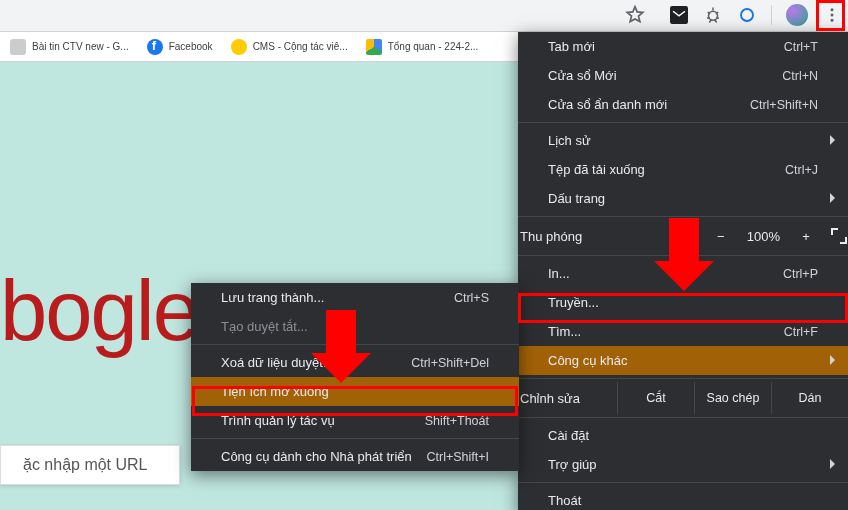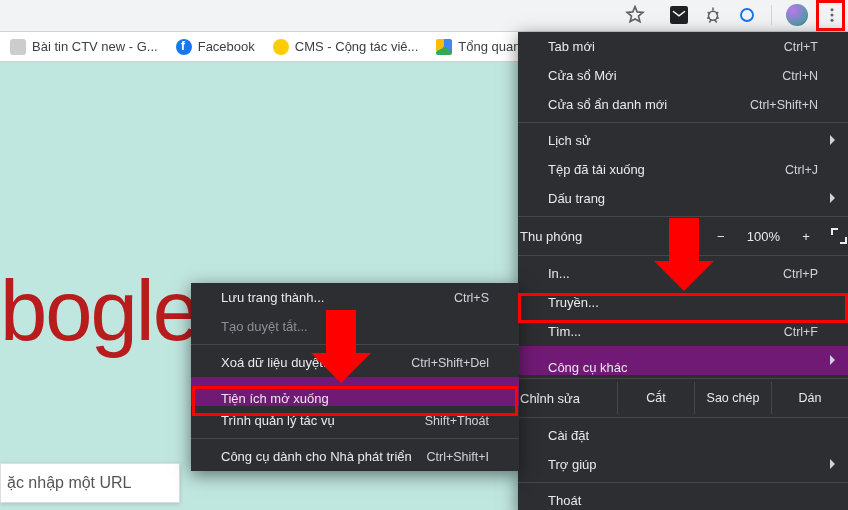--- a/index.html
+++ b/index.html
@@ -59,21 +59,21 @@
     align-items: center;
     gap: 6px;
     padding-left: 4px;
     border-bottom: 1px solid #cfd2d6;
     background: #fff;
   }
   .bmk {
     display: flex; align-items: center; gap: 6px;
     height: 24px; padding: 0 6px;
     color: #3c4043;
-    font-size: 13px;
+    font-size: 10px;
     white-space: nowrap;
   }
   .bmk .favico {
     width: 16px; height: 16px; flex: 0 0 16px;
     border-radius: 3px;
   }
   .favico.gen { background: #ccc; }
   .favico.fb  { background: #1877f2; border-radius: 50%; position: relative; }
   .favico.fb::after{ content:"f"; color:#fff; font-weight:700; font-family:Arial;
     position:absolute; left:5px; top:-1px; font-size:13px;}
@@ -93,27 +93,27 @@
     position:absolute;
     left:0; top:200px;
     font-family: "Product Sans", Arial, sans-serif;
     font-size: 85px;
     font-weight: 500;
     letter-spacing: -2px;
     color:#b91c1c;
   }
   .omnibox {
     position:absolute;
-    left:0; top:401px;
+    left:0; top:383px;
     width:180px; height:40px;
     background:#fff;
     border:1px solid #ddd;
     box-shadow: 0 1px 4px rgba(0,0,0,.15);
     display:flex; align-items:center;
-    padding-left:6px;
+    padding-left:22px;
     font-size:16px;
     color:#555;
   }
   
   .menu {
     position:absolute;
     background:#2d2e31;
     color:#e8eaed;
     box-shadow:0 4px 16px rgba(0,0,0,.5);
     z-index:20;
@@ -122,21 +122,21 @@
     right:0; top:32px;
     width:330px;
   }
   .mitem {
     display:flex; align-items:center;
     height:29px;
     padding:0 30px;
     font-size:13px;
     position:relative;
   }
-  .mitem.sel { background:#701a75;align-items:flex-end; }
+  .mitem.sel { background:#a16207; }
   .mitem .lbl { flex:1 1 auto; }
   .mitem .sc  { color:#cfd3d9; font-size:12.5px; }
   .mitem .tri { position:absolute; right:8px; top:9px;
                 border:5px solid transparent; border-left-color:#d0d3d8; width:0;height:0;}
   .msep { height:1px; background:#45474a; margin:3px 0; }
   
   .zoomrow {
     display:flex; align-items:center; height:32px;
     padding:0 2px; position:relative;
   }

